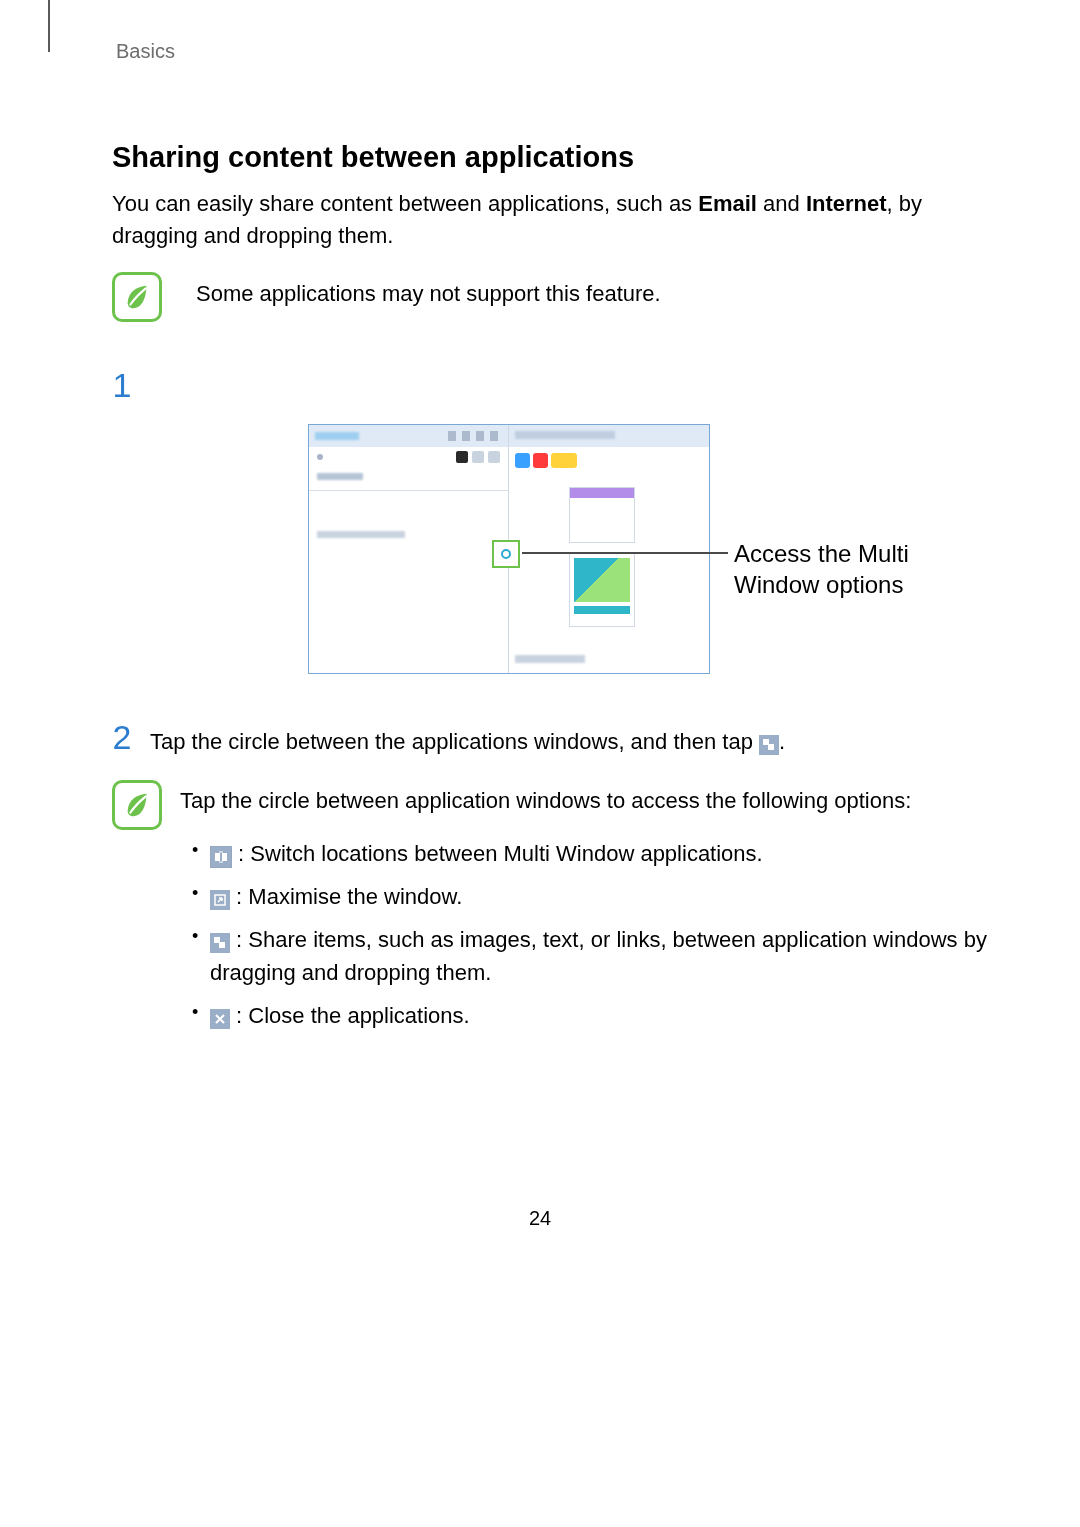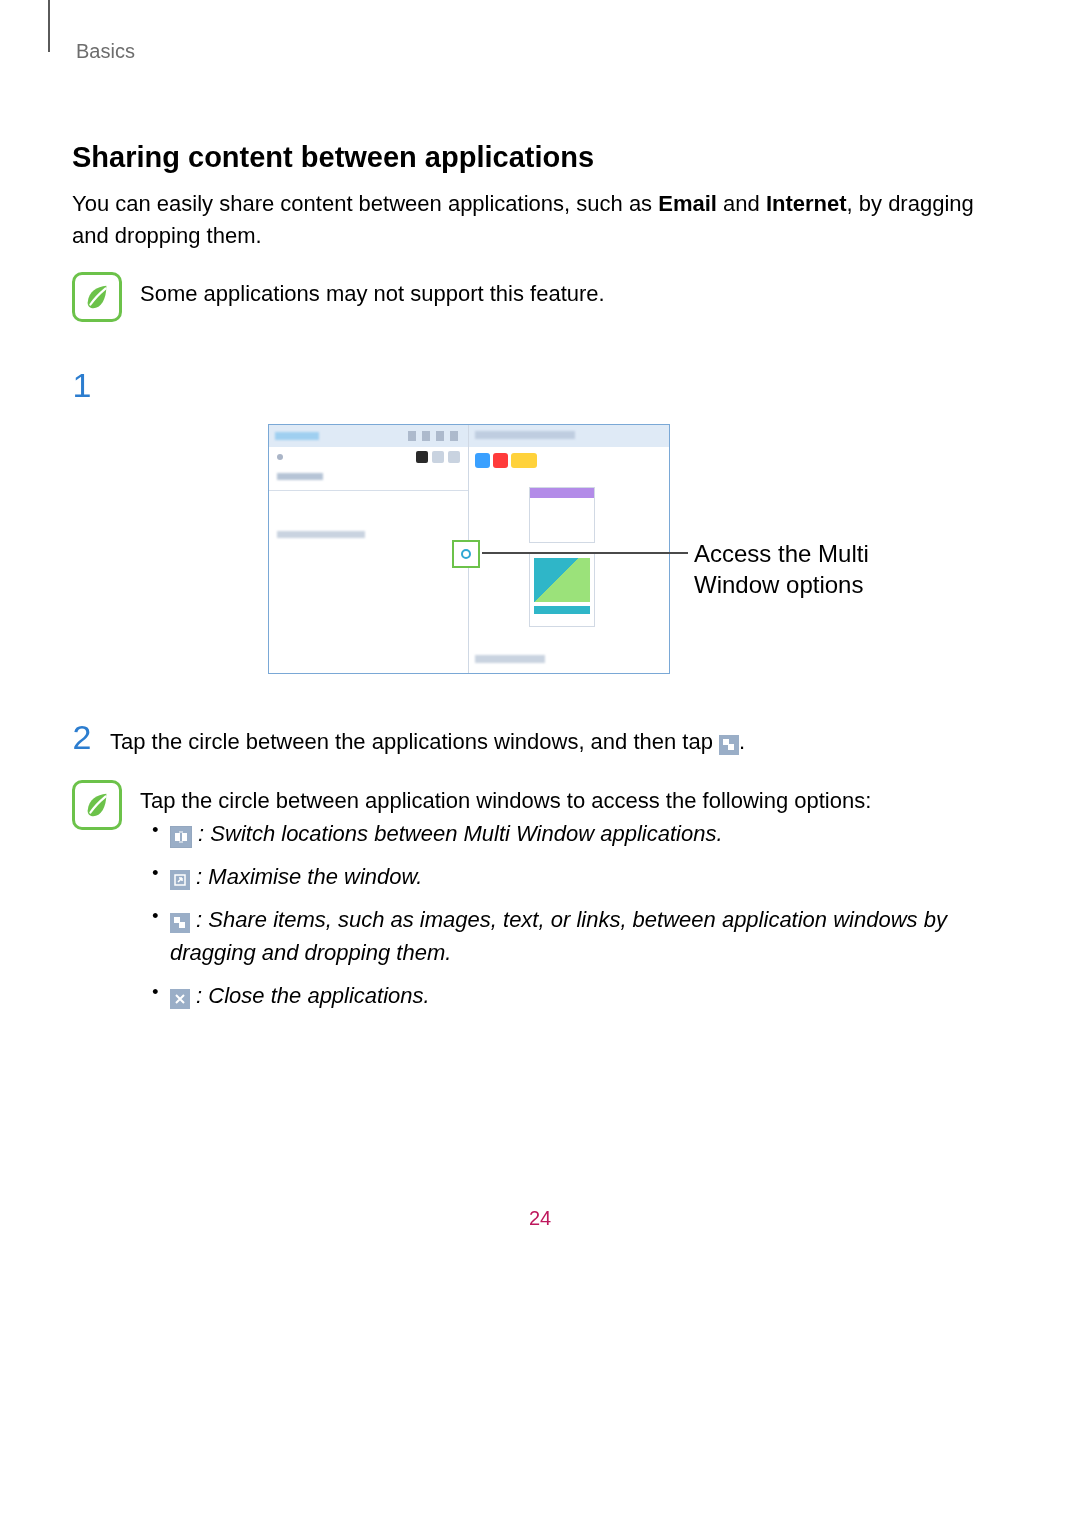--- a/index.html
+++ b/index.html
@@ -9,21 +9,21 @@
     background: #fff;
     width: 1080px;
     font-family: "Segoe UI", "Helvetica Neue", Arial, sans-serif;
     color: #000;
   }
   .page {
     width: 1080px;
     height: 1282px;
     position: relative;
     box-sizing: border-box;
-    padding: 40px 82px 0 72px;
+    padding: 40px 82px 0 112px;
     border-radius: 19px;
   }
   .header-rule {
     position: absolute;
     left: 48px;
     top: 0;
     width: 2px;
     height: 52px;
     background: #5a5a5a;
   }
@@ -42,21 +42,21 @@
     font-size: 22px;
     line-height: 1.45;
     margin: 0 0 20px 0;
   }
   .bold { font-weight: 700; }
 
   
   .note-row {
     display: flex;
     align-items: flex-start;
-    gap: 18px;
+    gap: 34px;
     margin: 10px 0 46px 0;
   }
   .leaf-icon-box {
     width: 44px;
     height: 44px;
     border: 3px solid #6cc24a;
     border-radius: 10px;
     display: flex;
     align-items: center;
     justify-content: center;
@@ -227,48 +227,47 @@
   .info-block {
     display: flex;
     align-items: flex-start;
     gap: 18px;
     margin-top: 22px;
   }
   .info-body {
     font-size: 22px;
     line-height: 1.5;
   }
-  .info-body .intro { margin: 4px 0 0 0; }
+  .info-body .intro { margin: 4px 0 20px 0; }
   ul.options {
     list-style: none;
     padding: 0 0 0 12px;
     margin: 0;
   }
   ul.options li {
     position: relative;
     padding-left: 18px;
     margin: 0 0 10px 0;
-    font-style: italic;
   }
   ul.options li::before {
     content: "•";
     position: absolute;
     left: 0; top: 0;
     font-size: 18px;
     color: #000;
   }
 
   .page-number {
     position: absolute;
     bottom: 52px;
     left: 0;
     width: 100%;
     text-align: center;
     font-size: 20px;
-    color: #be185d;
+    color: #000000;
   }
 </style>
 </head>
 <body>
 
 <div class="page">
   <div class="header-rule"></div>
   <div class="breadcrumb">Basics</div>
 
   <h2 class="section-title">Sharing content between applications</h2>

